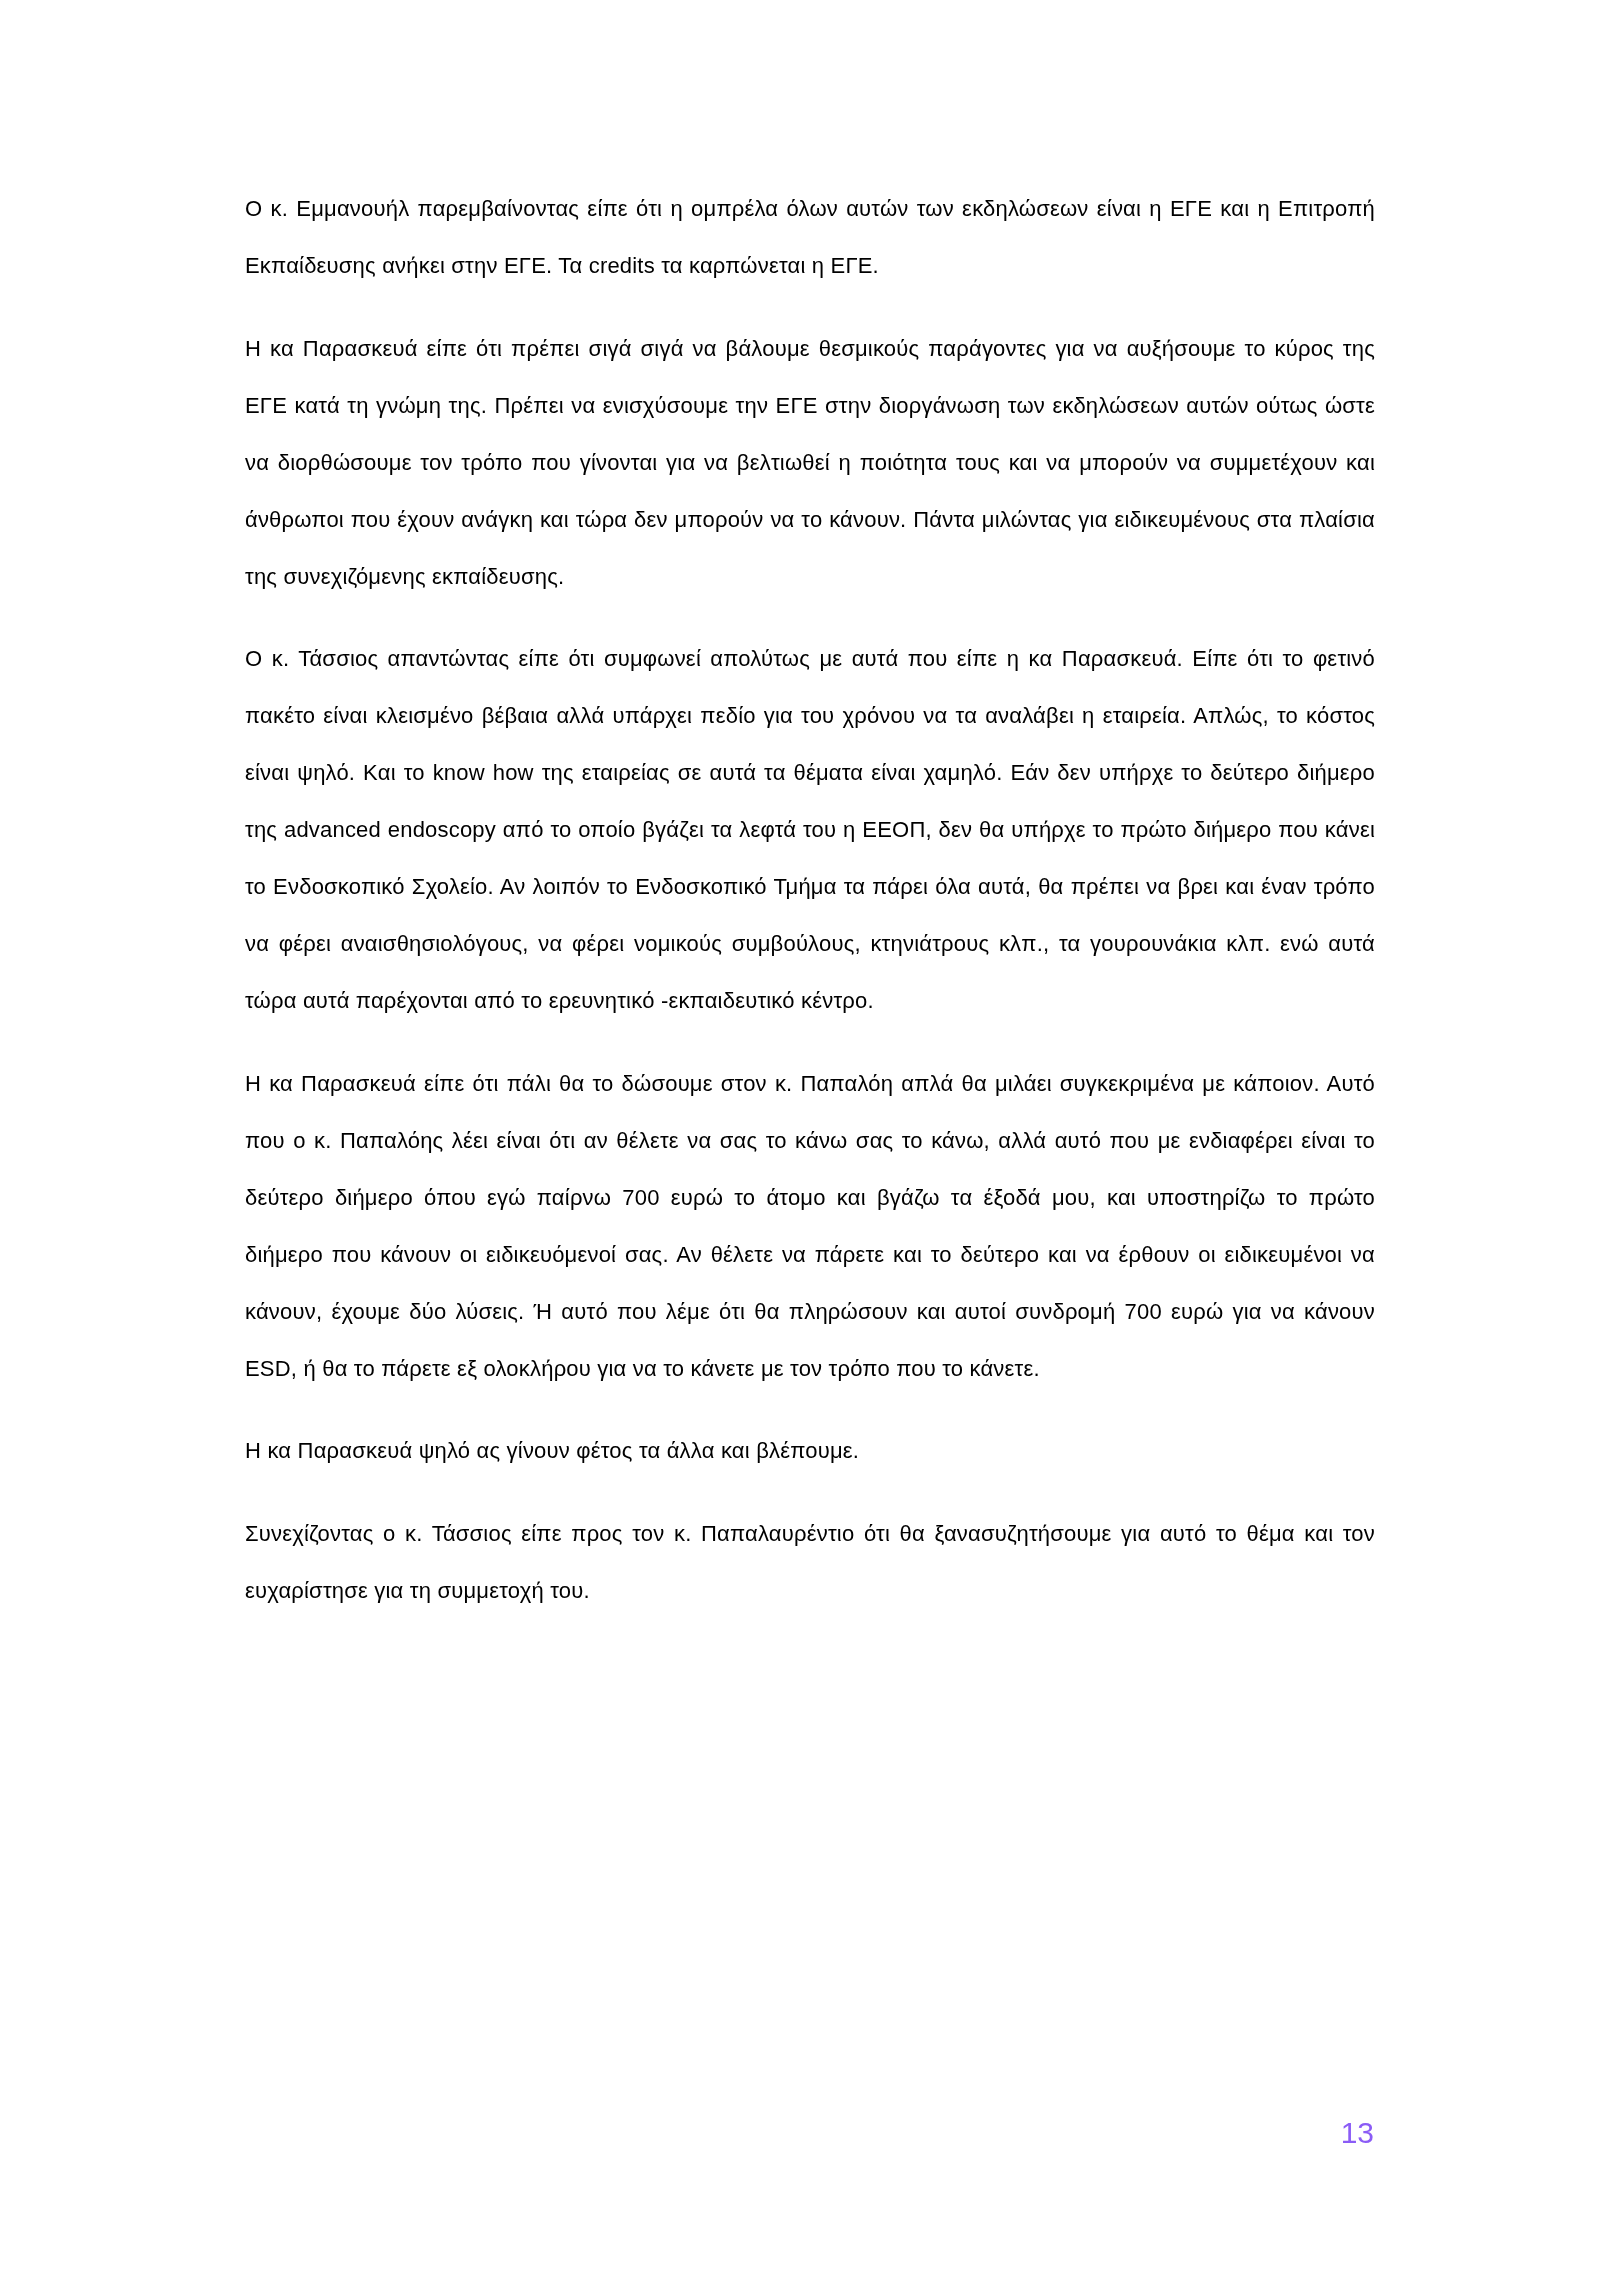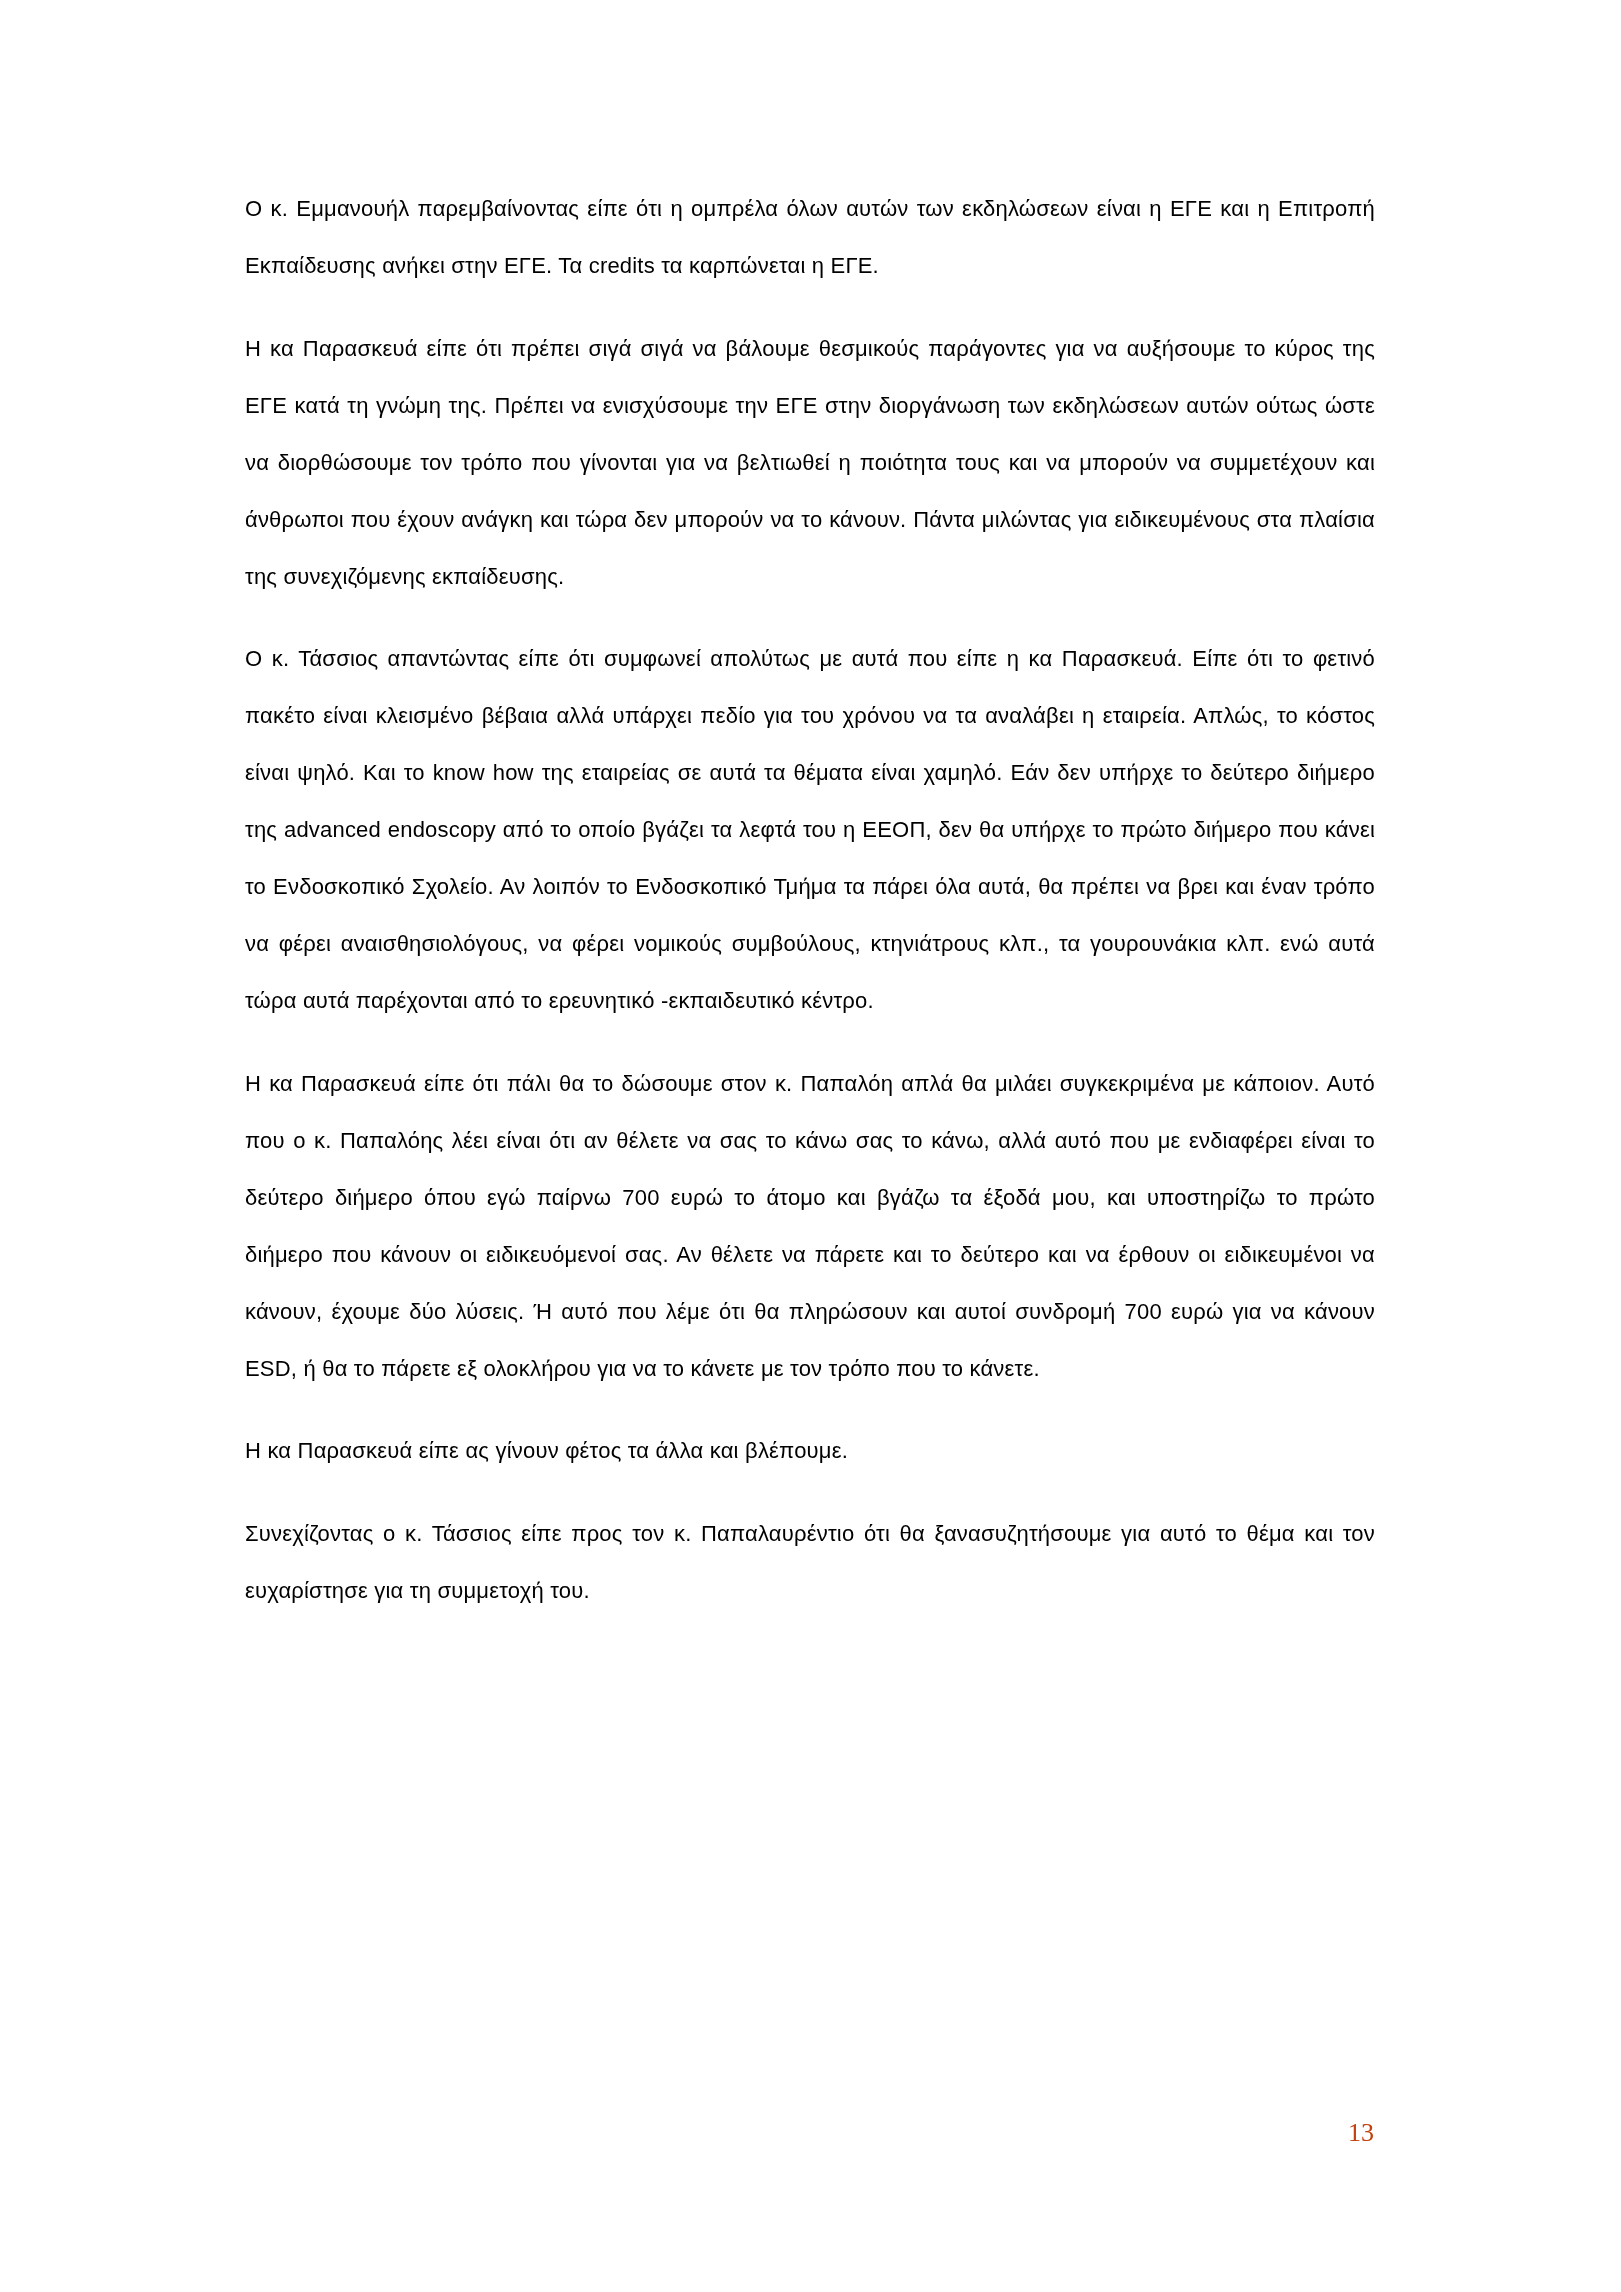--- a/index.html
+++ b/index.html
@@ -30,33 +30,33 @@
     text-align: justify;
     text-justify: inter-word;
   }
   .para:last-child {
     margin-bottom: 0;
   }
   .page-number {
     position: absolute;
     right: 247px;
     top: 2113px;
-    font-family: Liberation Serif, serif;
-    font-size: 26px;
+    font-family: Liberation Sans, sans-serif;
+    font-size: 30px;
     line-height: 39px;
-    color: #c2410c;
+    color: #8b5cf6;
   }
 </style>
 </head>
 <body>
 
 <div class="page">
   <div class="content">
     <p class="para">Ο κ. Εμμανουήλ παρεμβαίνοντας είπε ότι η ομπρέλα όλων αυτών των εκδηλώσεων είναι η ΕΓΕ και η Επιτροπή Εκπαίδευσης ανήκει στην ΕΓΕ. Τα credits τα καρπώνεται η ΕΓΕ.</p>
     <p class="para">Η κα Παρασκευά είπε ότι πρέπει σιγά σιγά να βάλουμε θεσμικούς παράγοντες για να αυξήσουμε το κύρος της ΕΓΕ κατά τη γνώμη της. Πρέπει να ενισχύσουμε την ΕΓΕ στην διοργάνωση των εκδηλώσεων αυτών ούτως ώστε να διορθώσουμε τον τρόπο που γίνονται για να βελτιωθεί η ποιότητα τους και να μπορούν να συμμετέχουν και άνθρωποι που έχουν ανάγκη και τώρα δεν μπορούν να το κάνουν. Πάντα μιλώντας για ειδικευμένους στα πλαίσια της συνεχιζόμενης εκπαίδευσης.</p>
     <p class="para">Ο κ. Τάσσιος απαντώντας είπε ότι συμφωνεί απολύτως με αυτά που είπε η κα Παρασκευά. Είπε ότι το φετινό πακέτο είναι κλεισμένο βέβαια αλλά υπάρχει πεδίο για του χρόνου να τα αναλάβει η εταιρεία. Απλώς, το κόστος είναι ψηλό. Και το know how της εταιρείας σε αυτά τα θέματα είναι χαμηλό. Εάν δεν υπήρχε το δεύτερο διήμερο της advanced endoscopy από το οποίο βγάζει τα λεφτά του η ΕΕΟΠ, δεν θα υπήρχε το πρώτο διήμερο που κάνει το Ενδοσκοπικό Σχολείο. Αν λοιπόν το Ενδοσκοπικό Τμήμα τα πάρει όλα αυτά, θα πρέπει να βρει και έναν τρόπο να φέρει αναισθησιολόγους, να φέρει νομικούς συμβούλους, κτηνιάτρους κλπ., τα γουρουνάκια κλπ. ενώ αυτά τώρα αυτά παρέχονται από το ερευνητικό -εκπαιδευτικό κέντρο.</p>
     <p class="para">Η κα Παρασκευά είπε ότι πάλι θα το δώσουμε στον κ. Παπαλόη απλά θα μιλάει συγκεκριμένα με κάποιον. Αυτό που ο κ. Παπαλόης λέει είναι ότι αν θέλετε να σας το κάνω σας το κάνω, αλλά αυτό που με ενδιαφέρει είναι το δεύτερο διήμερο όπου  εγώ παίρνω 700 ευρώ το άτομο και βγάζω τα έξοδά μου, και υποστηρίζω    το πρώτο διήμερο που κάνουν οι ειδικευόμενοί σας. Αν θέλετε να πάρετε και το δεύτερο και να έρθουν οι ειδικευμένοι να κάνουν, έχουμε δύο λύσεις. Ή αυτό που λέμε ότι θα πληρώσουν και αυτοί συνδρομή 700 ευρώ για να κάνουν ESD, ή θα το πάρετε εξ ολοκλήρου για να το κάνετε με τον τρόπο που το κάνετε.</p>
-    <p class="para">Η κα Παρασκευά είπε ας γίνουν φέτος τα άλλα και βλέπουμε.</p>
+    <p class="para">Η κα Παρασκευά ψηλό ας γίνουν φέτος τα άλλα και βλέπουμε.</p>
     <p class="para">Συνεχίζοντας ο κ. Τάσσιος είπε προς τον κ. Παπαλαυρέντιο ότι θα ξανασυζητήσουμε για αυτό το θέμα και τον ευχαρίστησε για τη συμμετοχή του.</p>
   </div>
   <div class="page-number">13</div>
 </div>
 
 
 </body></html>

